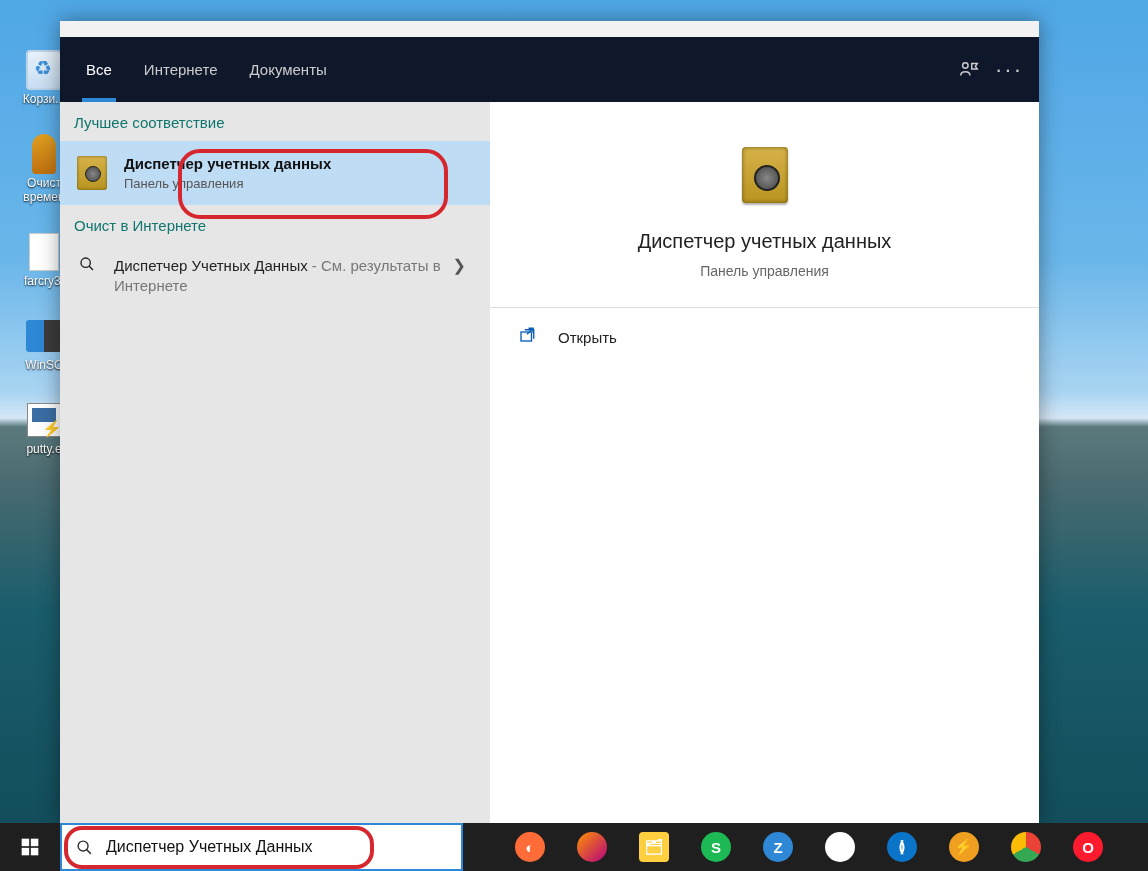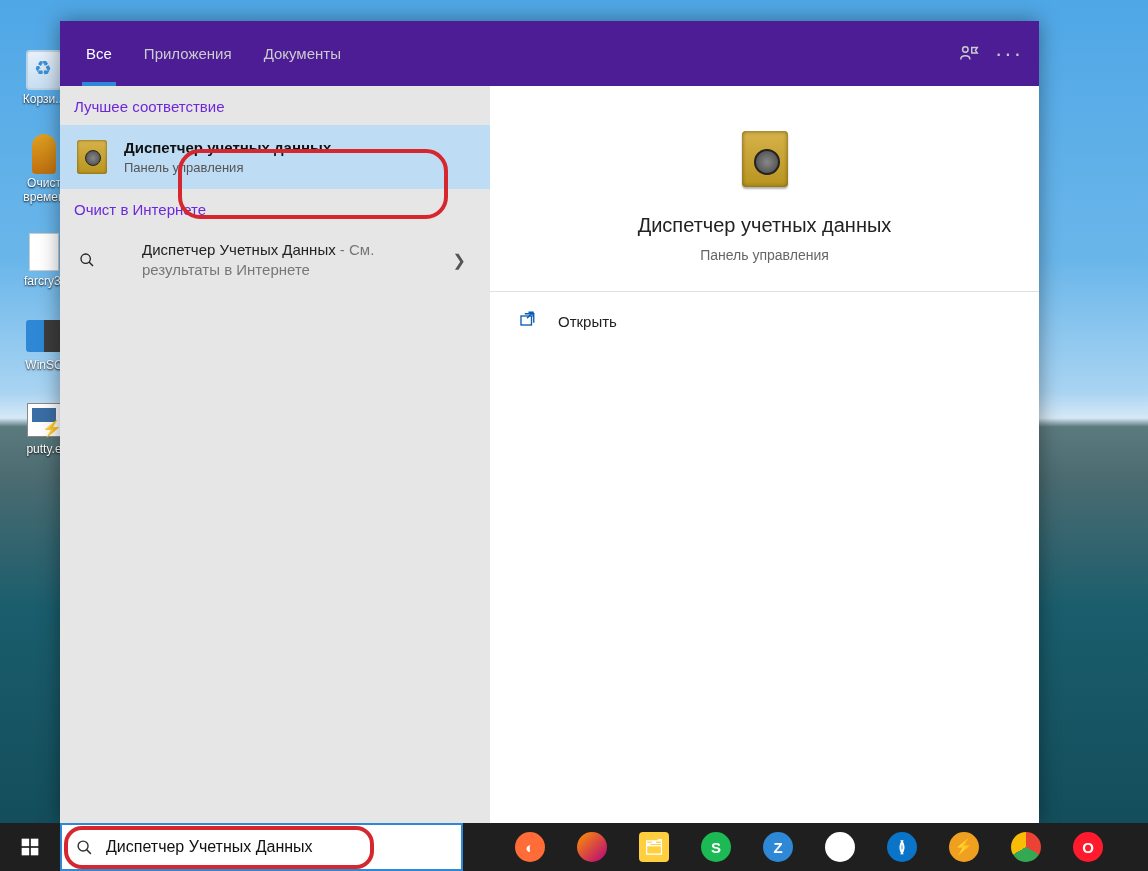--- a/index.html
+++ b/index.html
@@ -19,43 +19,43 @@
   .di { display: flex; flex-direction: column; align-items: center; margin-bottom: 28px; cursor: default; }
   .di .ico { width: 40px; height: 40px; display:flex; align-items:center; justify-content:center; }
   .di .lbl { color:#fff; font-size:12px; text-align:center; text-shadow:0 1px 2px #000; line-height:14px; margin-top:2px; width:60px; word-break:break-word; }
 
   
   .search-panel {
     position: absolute; left: 60px; top: 21px; width: 979px; height: 802px;
     background: #f2f2f2; box-shadow: 0 0 20px rgba(0,0,0,.4);
     display: flex; flex-direction: column;
   }
-  .sp-header { height: 65px; background: #4c1d95; display: flex; align-items: center; padding: 0 10px; }
+  .sp-header { height: 65px; background: #0f172a; display: flex; align-items: center; padding: 0 10px; margin-top: 16px; }
   .sp-tab { color:#ccc; font-size:15px; padding: 0 16px; height:65px; display:flex; align-items:center; cursor:pointer; position:relative;}
   .sp-tab.active { color:#fff; }
   .sp-tab.active::after { content:""; position:absolute; left:12px; right:12px; bottom:0; height:4px; background:#2e88d6; }
   .sp-tab .chev { margin-left:6px; font-size:11px; color:#aaa;}
   .sp-header-spacer { flex:1; }
   .sp-header-icon { width:40px; height:40px; display:flex;align-items:center;justify-content:center; color:#ccc; cursor:pointer;}
   .sp-header-icon.dots { font-size:22px; letter-spacing:2px;}
 
   .sp-body { flex:1; display:flex; }
   .sp-left { width: 430px; background:#e6e6e6; overflow:hidden; }
   .sp-right { flex:1; background:#fff; display:flex; flex-direction:column; }
 
-  .sec-label { font-size:15px; color:#6d28d9; padding: 12px 14px 10px; }
+  .sec-label { font-size:15px; color:#0f766e; padding: 12px 14px 10px; }
 
   .result-best { display:flex; align-items:center; padding: 14px 14px; background:#bfdcf5; position:relative; }
   .result-best .ic { width:36px; height:36px; margin-right:14px; display:flex; align-items:center; justify-content:center;}
   .result-best .t1 { font-size:15px; font-weight:600; color:#111; }
   .result-best .t2 { font-size:13px; color:#555; margin-top:4px; }
   .highlight-oval { position:absolute; border:4px solid #d6272e; border-radius:22px; pointer-events:none;}
   .h-oval-1 { left:118px; top:128px; width:270px; height:70px; }
 
-  .result-item { display:flex; align-items:center; padding:12px 14px; cursor:pointer;gap:28px; }
+  .result-item { display:flex; align-items:flex-start; padding:12px 14px; cursor:pointer; }
   .result-item .ic { width:26px; display:flex; justify-content:center; color:#222; font-size:16px; margin-right:14px;}
   .result-item .txt { font-size:15px; color:#222; line-height:20px; flex:1;}
   .result-item .txt .sec { color:#777; }
   .result-item .arr { color:#555; font-size:16px; padding-right:10px;}
 
   .right-top { display:flex; flex-direction:column; align-items:center; padding: 38px 24px 28px; border-bottom:1px solid #e0e0e0;}
   .big-icon { width:60px; height:70px; display:flex; align-items:center; justify-content:center; margin-bottom:20px;}
   .right-title { font-size:20px; color:#222; }
   .right-sub { font-size:14px; color:#666; margin-top:10px;}
   .action-row { display:flex; align-items:center; padding:18px 28px; cursor:pointer;}
@@ -129,21 +129,21 @@
     <div class="ico">
         <div class="putty-ico"></div>
       </div>
     <div class="lbl">putty.e</div>
   </div>
 </div>
 
 <div class="search-panel">
   <div class="sp-header">
     <div class="sp-tab active">Все</div>
-    <div class="sp-tab">Приложения</div>
+    <div class="sp-tab">Интернете</div>
     <div class="sp-tab">Документы</div>
     <div class="sp-header-spacer"></div>
     <div class="sp-header-icon">
       <svg width="22" height="22" viewBox="0 0 24 24" fill="none" stroke="currentColor" stroke-width="1.6">
         <circle cx="8" cy="7" r="3"></circle>
           <path d="M3 18c0-2.5 2.2-4 5-4s5 1.5 5 4"></path>
         <path d="M15 5h6l-2 3 2 3h-6z"></path>
       </svg>
     </div>
     <div class="sp-header-icon dots">···</div>

